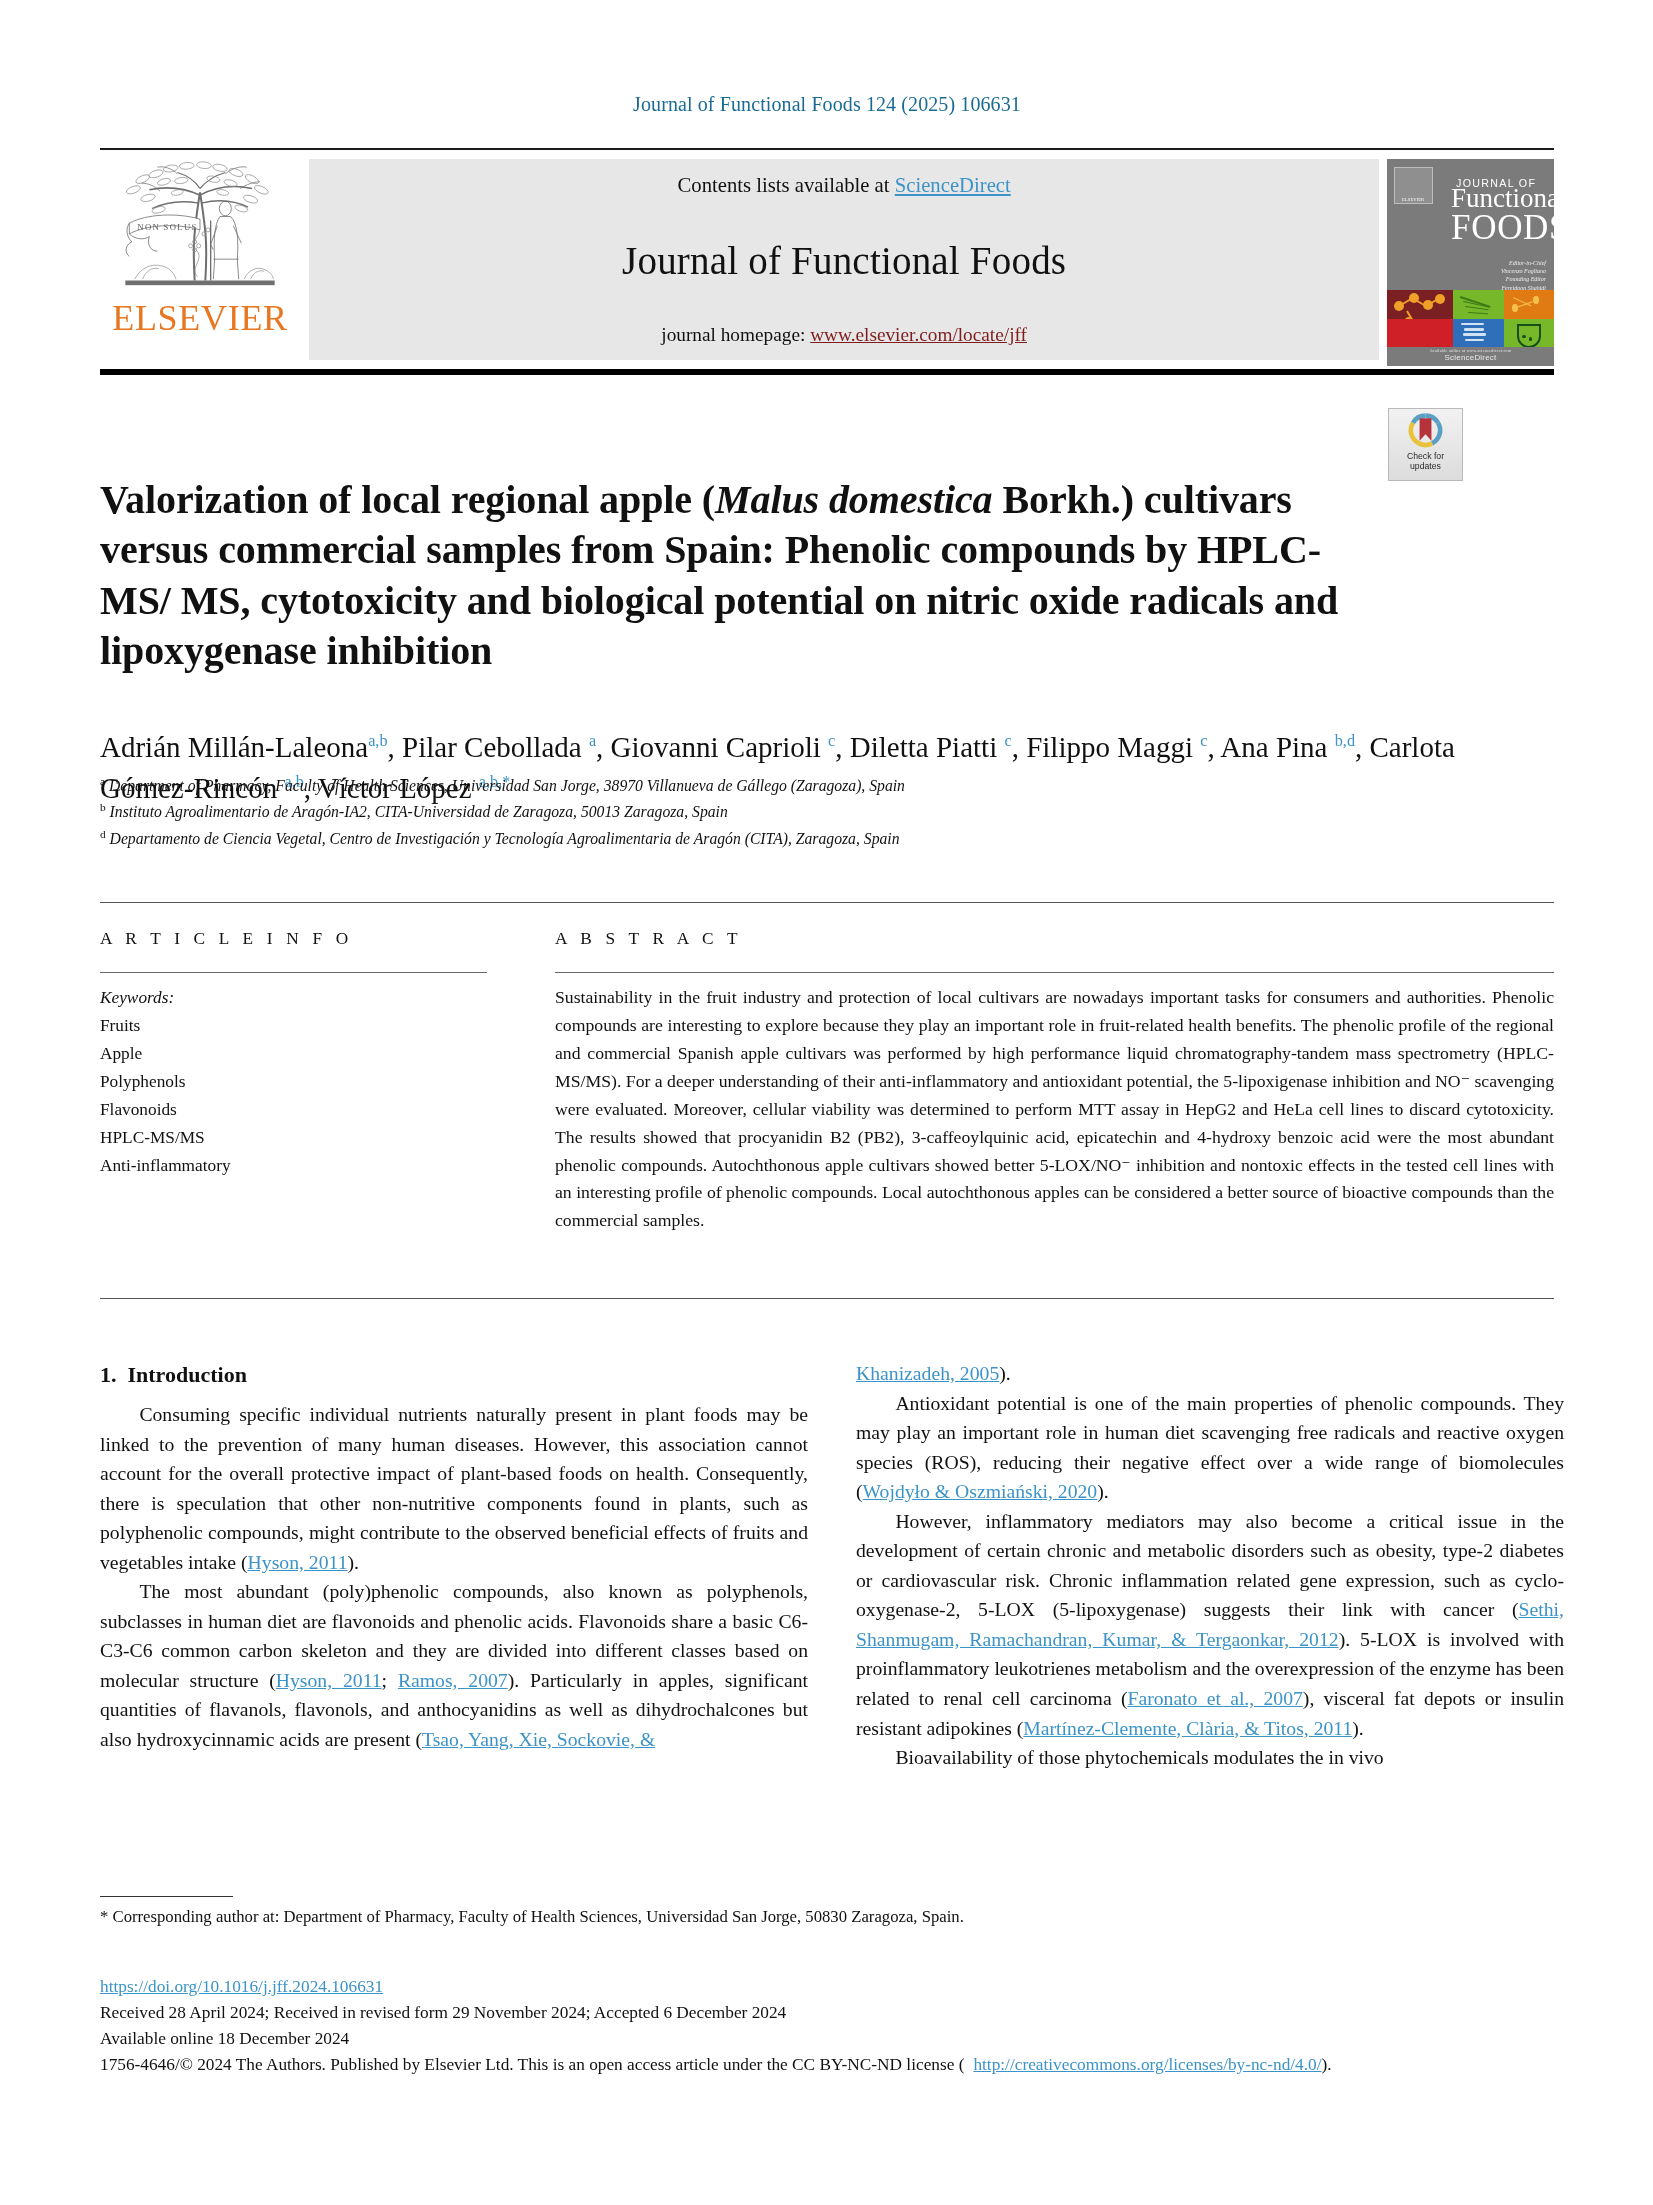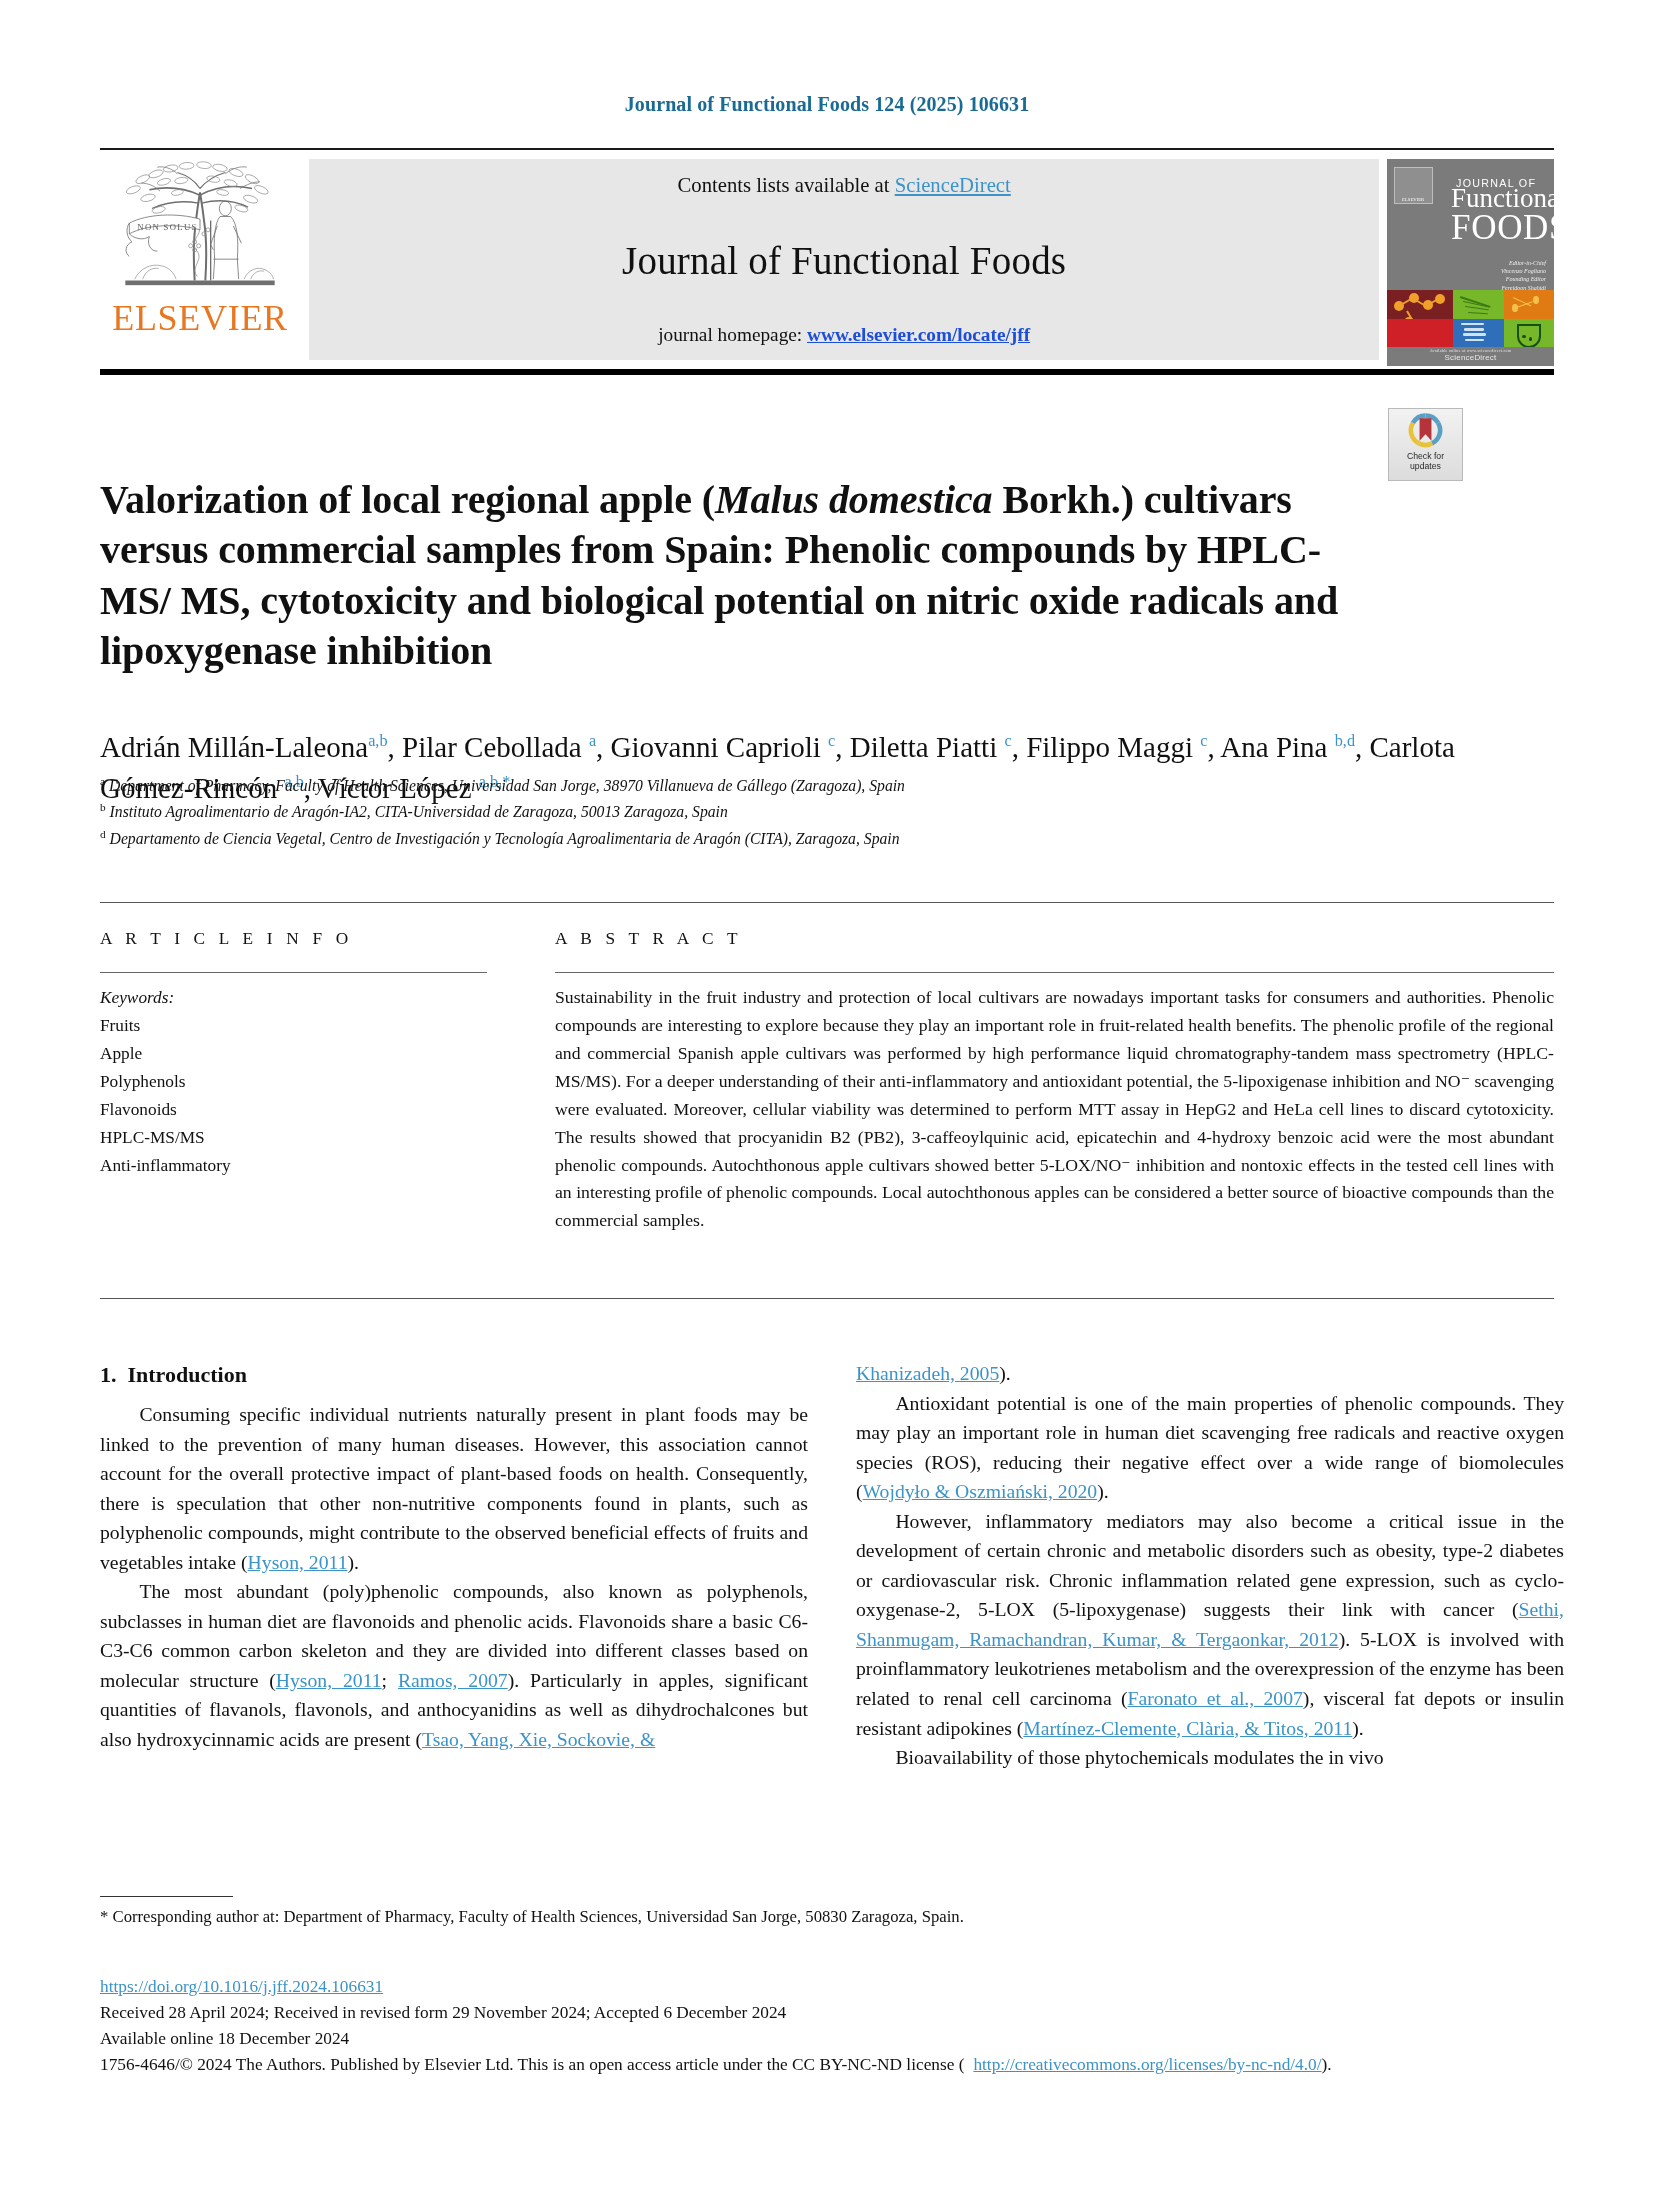--- a/index.html
+++ b/index.html
@@ -24,21 +24,20 @@
   
   .running-head {
     position: absolute;
     top: 93px;
     left: 0;
     width: 1654px;
     text-align: center;
     font-size: 20px;
     color: #1a6b94;
     letter-spacing: 0.1px;
-    font-weight: bold;
   }
 
   
   .masthead {
     position: absolute;
     top: 148px;
     left: 100px;
     width: 1454px;
     border-top: 2.7px solid #1a1a1a;
     border-bottom: 6.7px solid #000000;
@@ -83,21 +82,21 @@
   .contents-line .link { color: #3c93c8; }
   .journal-name {
     font-size: 39px;
     color: #111;
     letter-spacing: 0.2px;
   }
   .homepage-line {
     font-size: 19.3px;
     color: #111;
   }
-  .homepage-line .link { color: #1d4ed8; font-weight: bold; }
+  .homepage-line .link { color: #7f1d1d; }
 
   .cover-thumb {
     flex: 0 0 167px;
     width: 167px;
     margin: 9.3px 0 9.3px 8px;
     position: relative;
   }
   .cover-inner {
     position: absolute;
     top: 0; left: 0;

